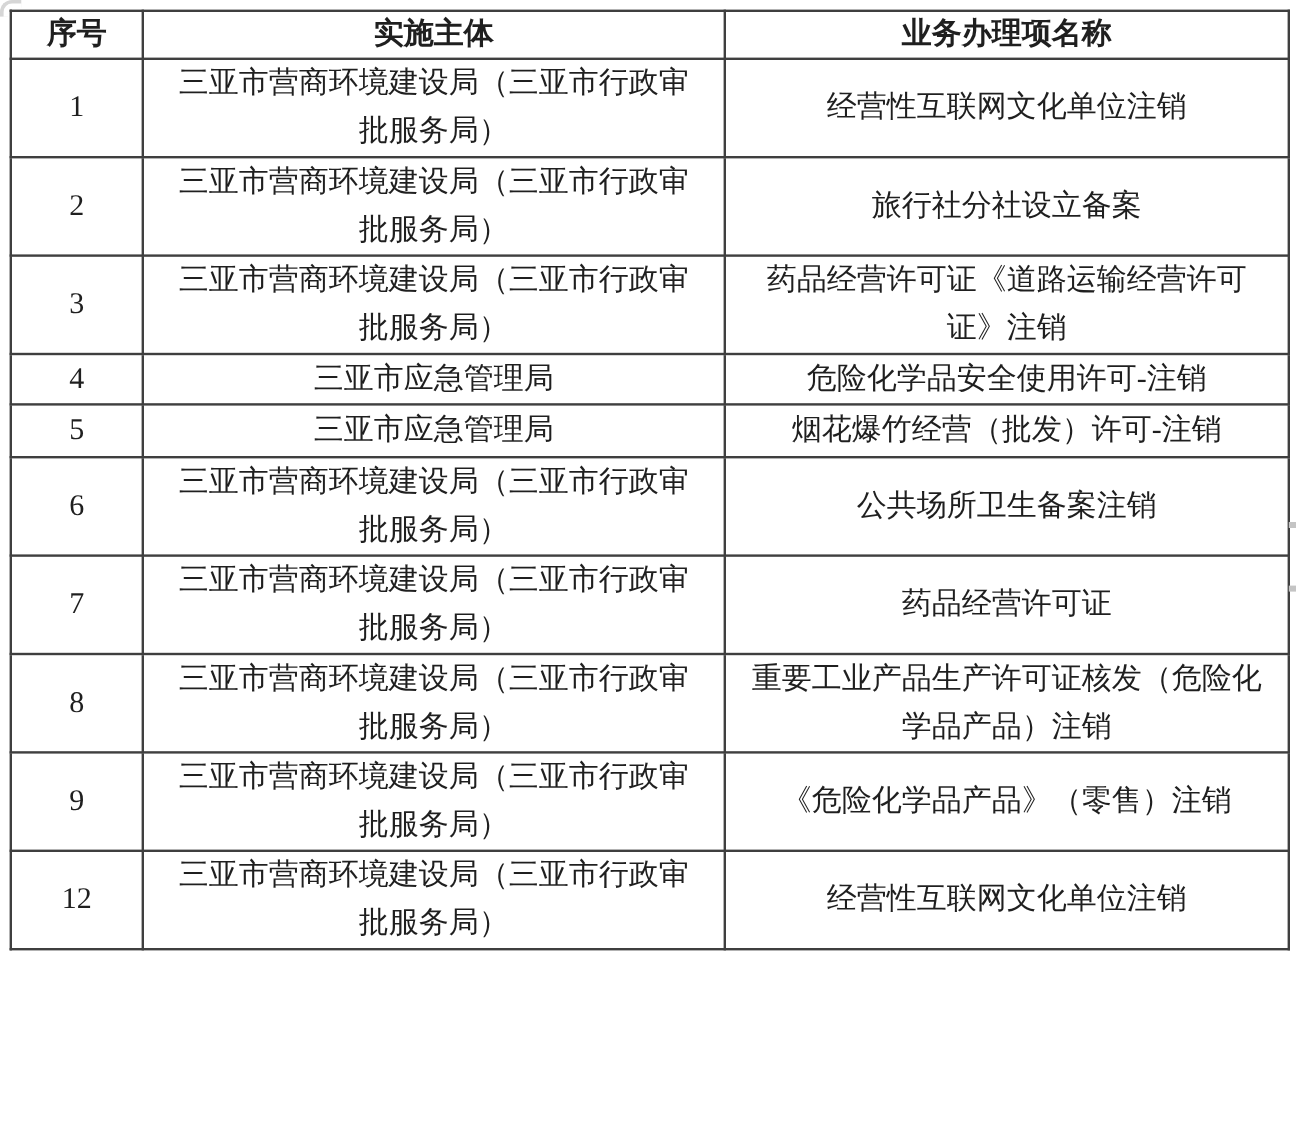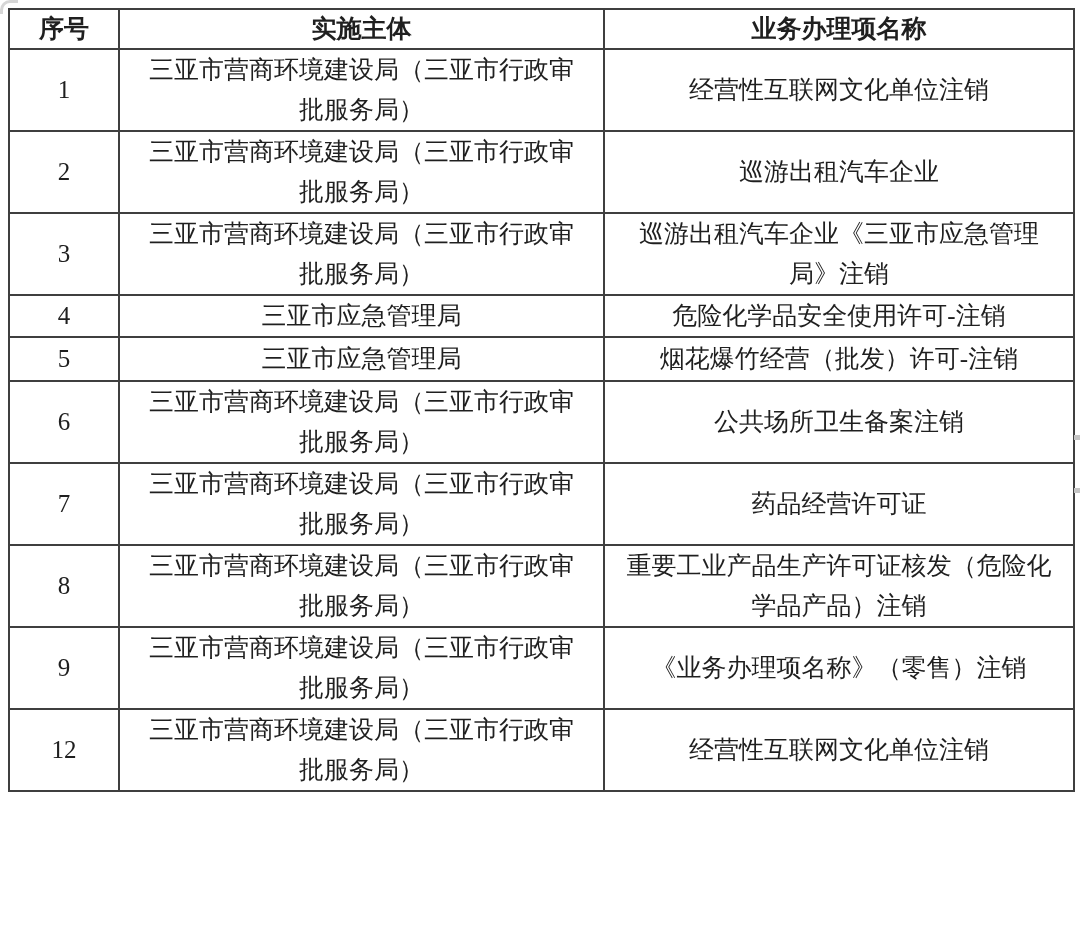--- a/index.html
+++ b/index.html
@@ -107,26 +107,26 @@
     </thead>
     <tbody>
         <tr>
           <td>1</td>
           <td>三亚市营商环境建设局（三亚市行政审批服务局）</td>
           <td>经营性互联网文化单位注销</td>
         </tr>
         <tr>
           <td>2</td>
           <td>三亚市营商环境建设局（三亚市行政审批服务局）</td>
-          <td>巡游出租汽车企业</td>
+          <td>旅行社分社设立备案</td>
         </tr>
         <tr>
           <td>3</td>
           <td>三亚市营商环境建设局（三亚市行政审批服务局）</td>
-          <td>巡游出租汽车企业《三亚市应急管理局》注销</td>
+          <td>药品经营许可证《道路运输经营许可证》注销</td>
         </tr>
         <tr>
           <td>4</td>
           <td>三亚市应急管理局</td>
           <td>危险化学品安全使用许可-注销</td>
         </tr>
         <tr>
           <td>5</td>
           <td>三亚市应急管理局</td>
           <td>烟花爆竹经营（批发）许可-注销</td>
@@ -142,21 +142,21 @@
           <td>药品经营许可证</td>
         </tr>
         <tr>
           <td>8</td>
           <td>三亚市营商环境建设局（三亚市行政审批服务局）</td>
           <td>重要工业产品生产许可证核发（危险化学品产品）注销</td>
         </tr>
         <tr>
           <td>9</td>
           <td>三亚市营商环境建设局（三亚市行政审批服务局）</td>
-          <td>《业务办理项名称》（零售）注销</td>
+          <td>《危险化学品产品》（零售）注销</td>
         </tr>
         <tr>
           <td>12</td>
           <td>三亚市营商环境建设局（三亚市行政审批服务局）</td>
           <td>经营性互联网文化单位注销</td>
         </tr>
       </tbody>
   </table>
 
   <div class="bottom-cell-sliver"></div>

